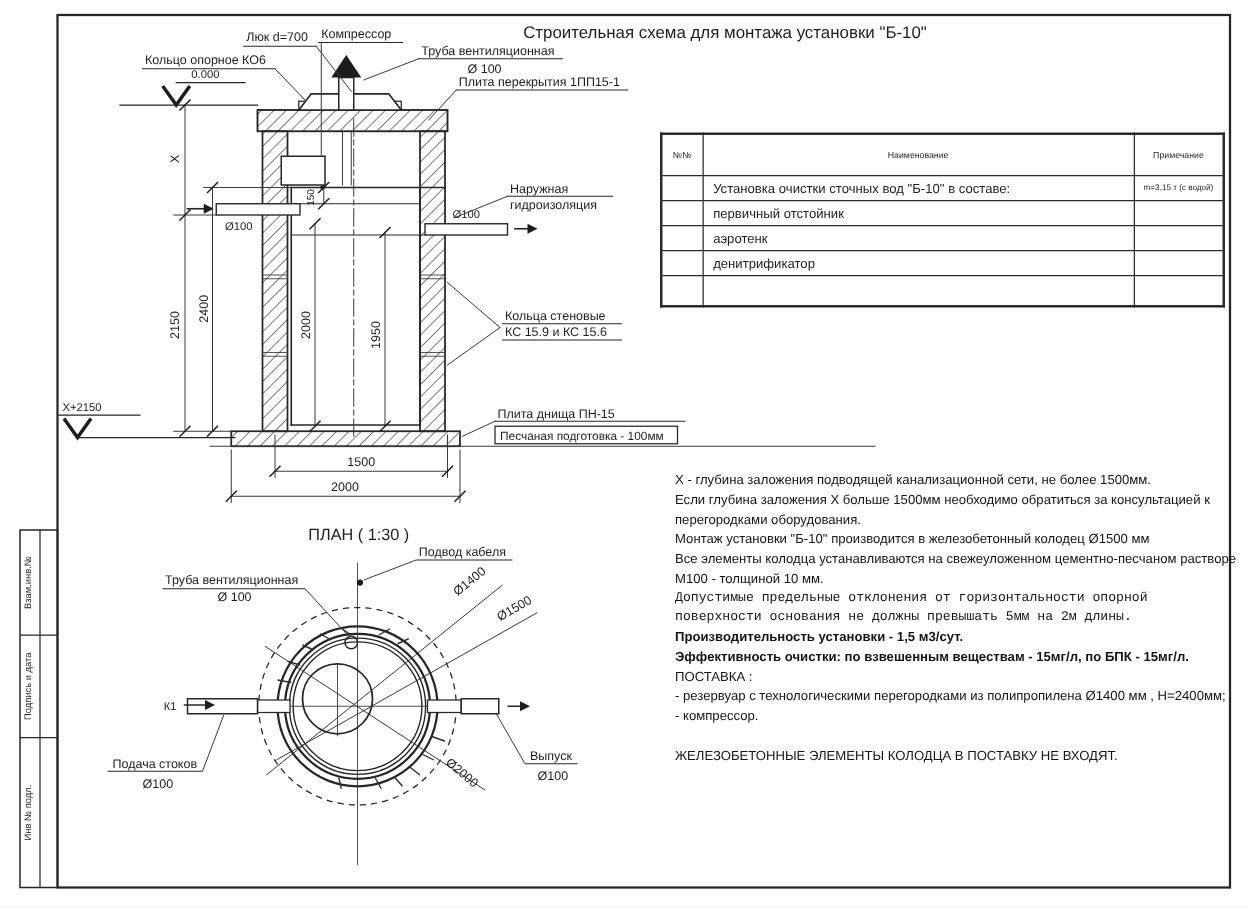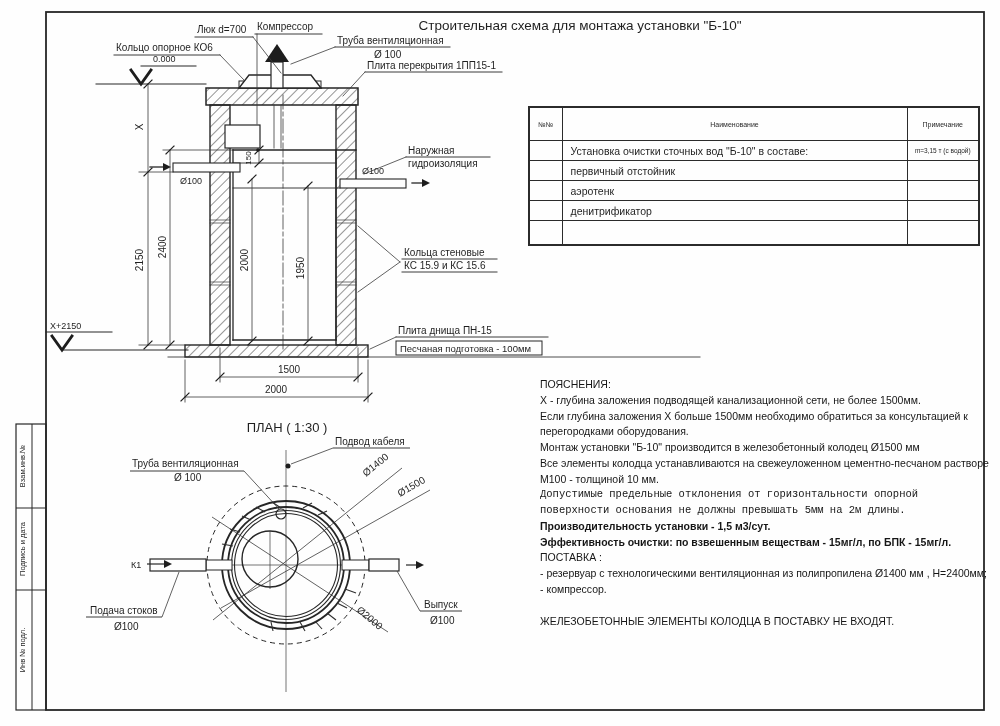--- a/index.html
+++ b/index.html
@@ -350,27 +350,26 @@
     <tr class="spacer">
       <td></td>
             <td></td>
             <td></td>
     </tr>
   </tbody>
       </table>
 </div>
 
 <div class="notes">
-  <p>ПОЯСНЕНИЯ:</p>
   <p>X - глубина заложения подводящей канализационной сети, не более 1500мм.</p>
   <p>Если глубина заложения X больше 1500мм необходимо обратиться за консультацией к перегородками оборудования.</p>
   <p>Монтаж установки "Б-10" производится в железобетонный колодец Ø1500 мм</p>
   <p>Все элементы колодца устанавливаются на свежеуложенном цементно-песчаном растворе М100 - толщиной 10 мм.</p>
   <p class="mt-a">Допустимые предельные отклонения от горизонтальности опорной поверхности основания не должны превышать 5мм на 2м длины.</p>
   <p class="mt-b">Производительность установки - 1,5 м3/сут.</p>
   <p class="mt-b">Эффективность очистки: по взвешенным веществам - 15мг/л, по БПК - 15мг/л.</p>
   <p class="mt-c">ПОСТАВКА :</p>
-  <p>- резервуар с технологическими вентиляционная из полипропилена Ø1400 мм , Н=2400мм;</p>
+  <p>- резервуар с технологическими перегородками из полипропилена Ø1400 мм , Н=2400мм;</p>
   <p>- компрессор.</p>
   <p class="footer">ЖЕЛЕЗОБЕТОННЫЕ ЭЛЕМЕНТЫ КОЛОДЦА В ПОСТАВКУ НЕ ВХОДЯТ.</p>
 </div>
 
 </div>
 
 </body></html>

